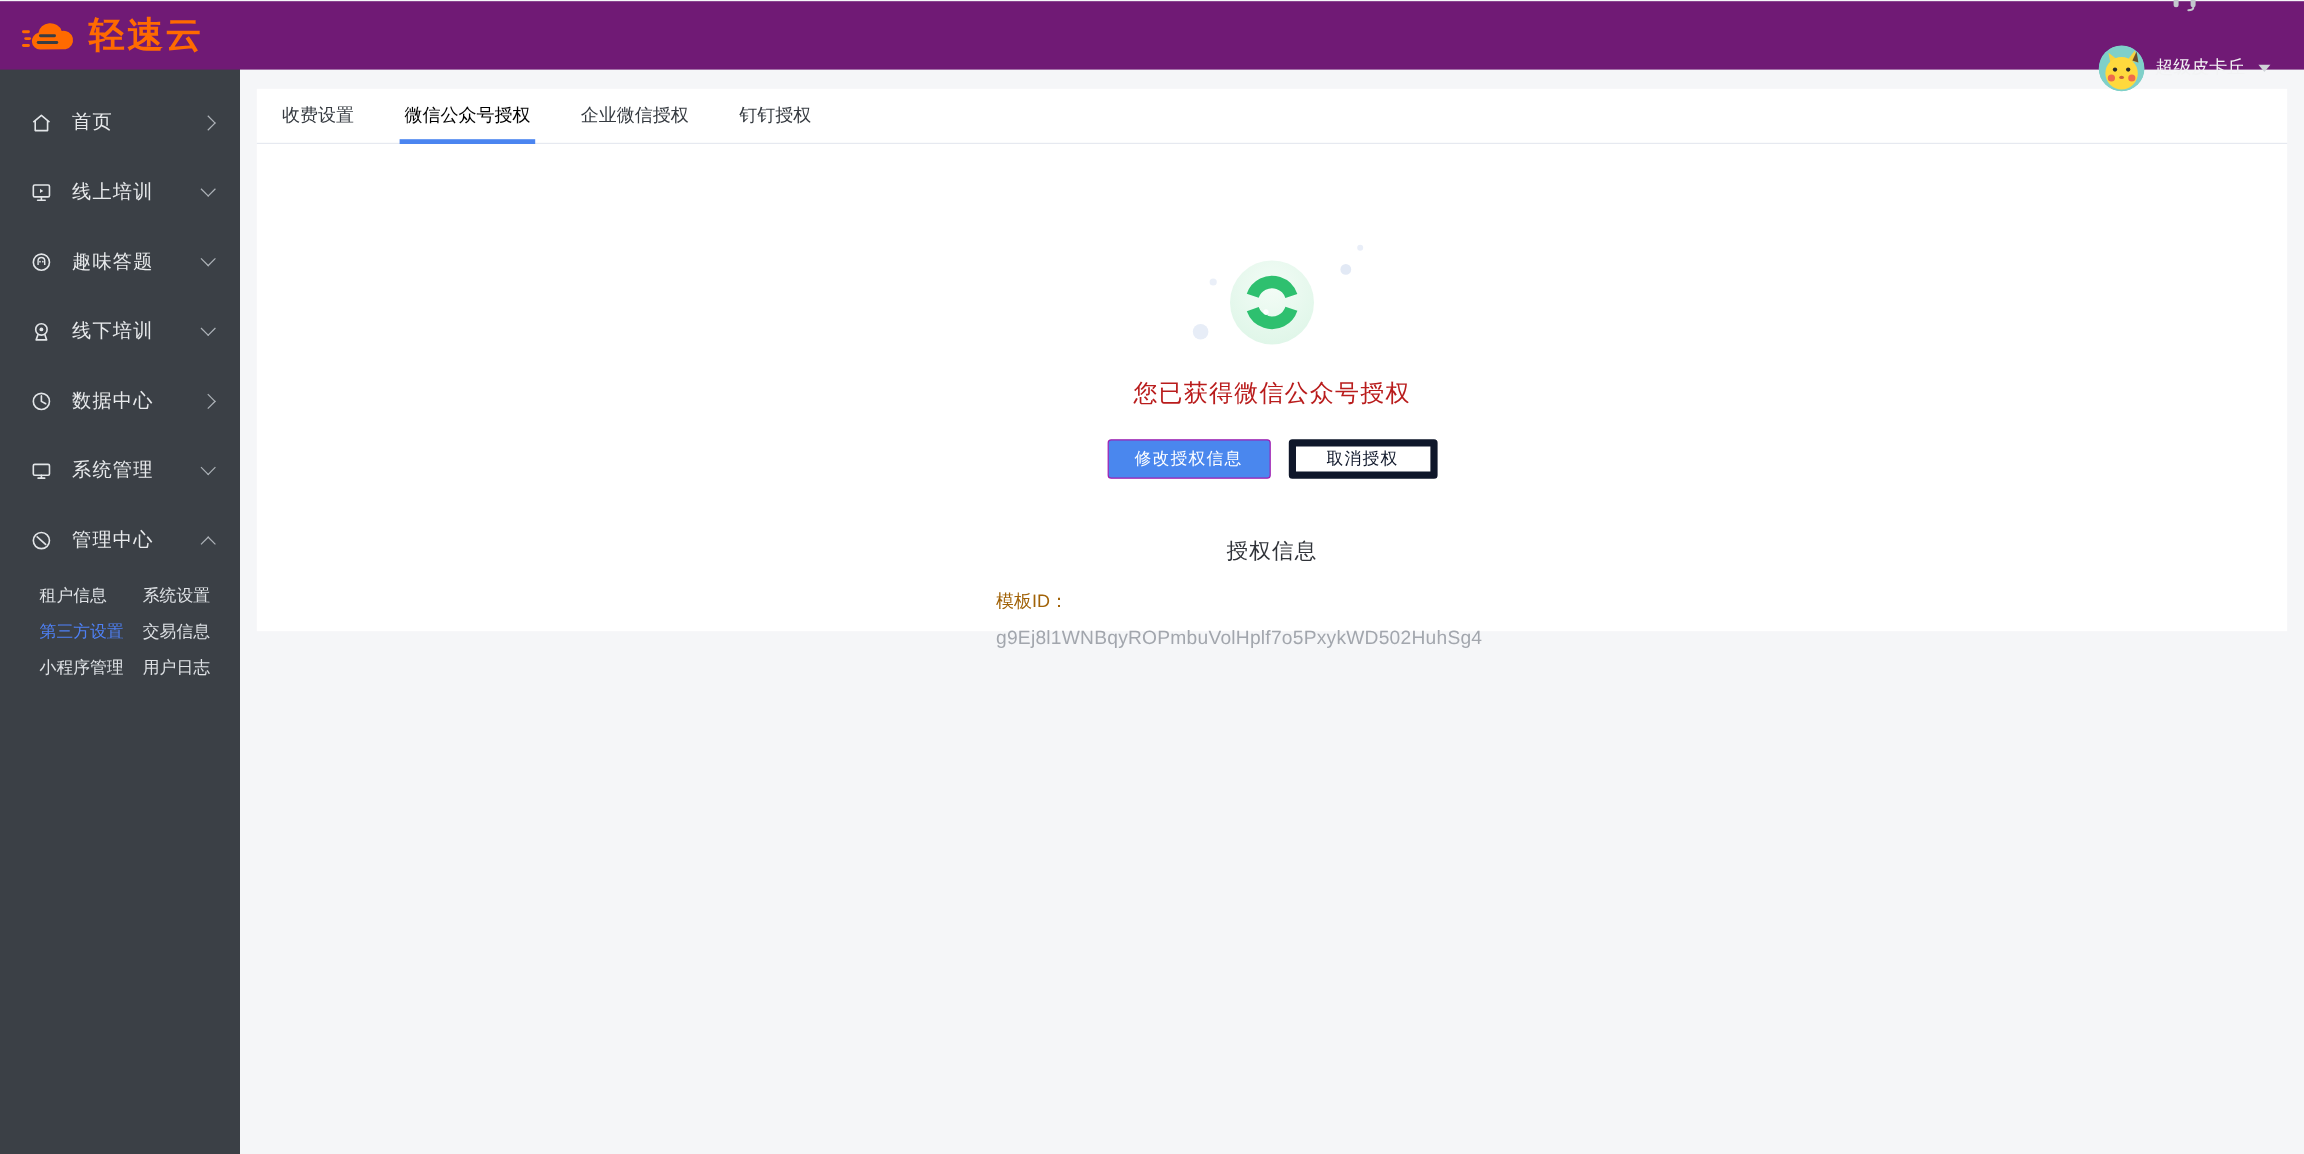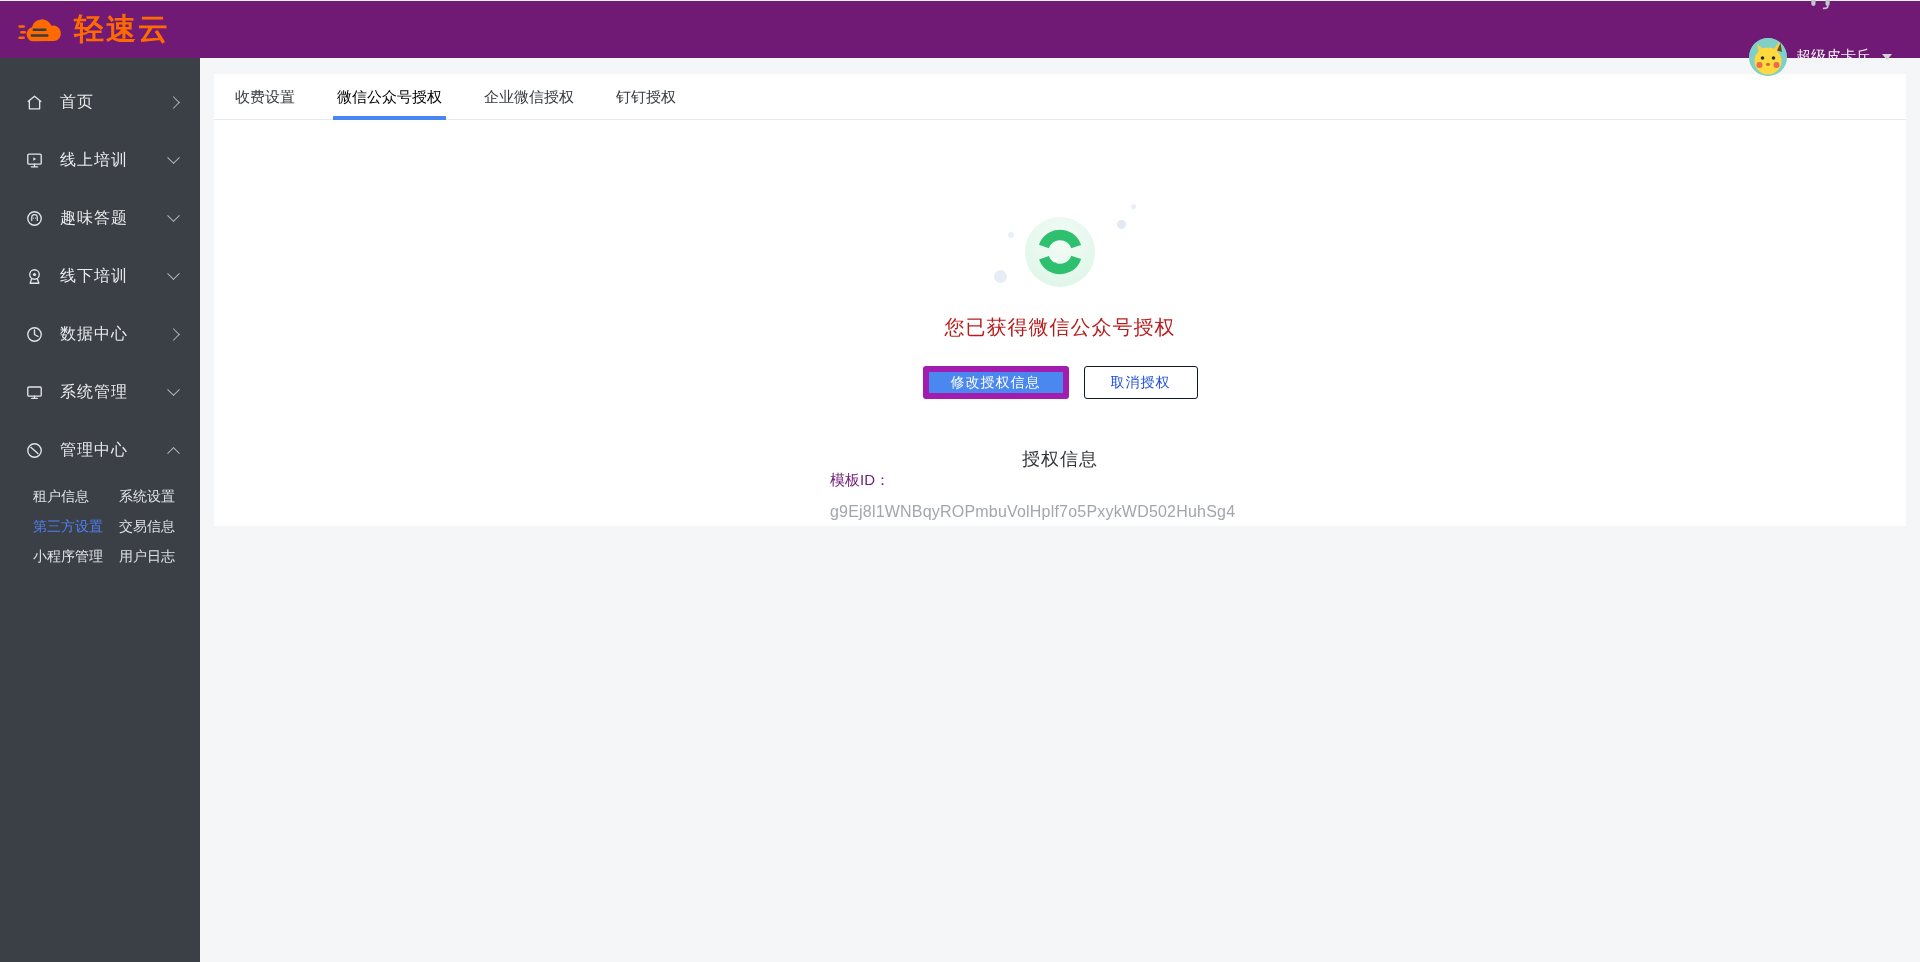--- a/index.html
+++ b/index.html
@@ -66,26 +66,26 @@
   .hero-icon-wrap { position:relative; width:180px; height:100px; margin:82px auto 0; }
   .hero-icon { position:absolute; left:54px; top:14px; }
   .dot { position:absolute; border-radius:50%; background:#e2e9f5; }
   .dot-a { width:9px;  height:9px;  right:24px; top:18px; }
   .dot-b { width:5px;  height:5px;  right:14px; top:2px;  background:#e9eef8; }
   .dot-c { width:6px;  height:6px;  left:38px;  top:30px; background:#eaeff8; }
   .dot-d { width:13px; height:13px; left:24px;  top:68px; background:#e7edf7; }
   .status-text { margin-top:12px; font-size:20px; color:#b91c1c; letter-spacing:1px; }
   .btn-row { margin-top:25px; display:flex; justify-content:center; gap:15px; }
   .btn { height:33px; font-size:14px; border-radius:3px; cursor:pointer; font-family:inherit; letter-spacing:1px; }
-  .btn-primary { background:#4a87ee; color:#ffffff; border:6px solid #a21caf; padding:0 22px; }
-  .btn-plain { background:#ffffff; color:#1d4ed8; border:1px solid #0f172a; padding:0 26px; }
+  .btn-primary { background:#4a87ee; color:#ffffff; border:1px solid #a21caf; padding:0 22px; }
+  .btn-plain { background:#ffffff; color:#0f172a; border:6px solid #0f172a; padding:0 26px; }
 
   .auth-info { width:460px; margin:48px auto 0; text-align:left; }
   .auth-title { text-align:center; font-size:18px; color:#303339; letter-spacing:1px; }
-  .tpl-label { font-size:15px; color:#701a75; }
+  .tpl-label { margin-top:21px; font-size:15px; color:#a16207; }
   .tpl-value { margin-top:13px; font-size:16px; color:#a2a6ad; letter-spacing:.2px; }
 
   svg { display:block; }
 </style>
 </head>
 <body>
 
 <div class="header">
   <div class="logo">
     <span>

